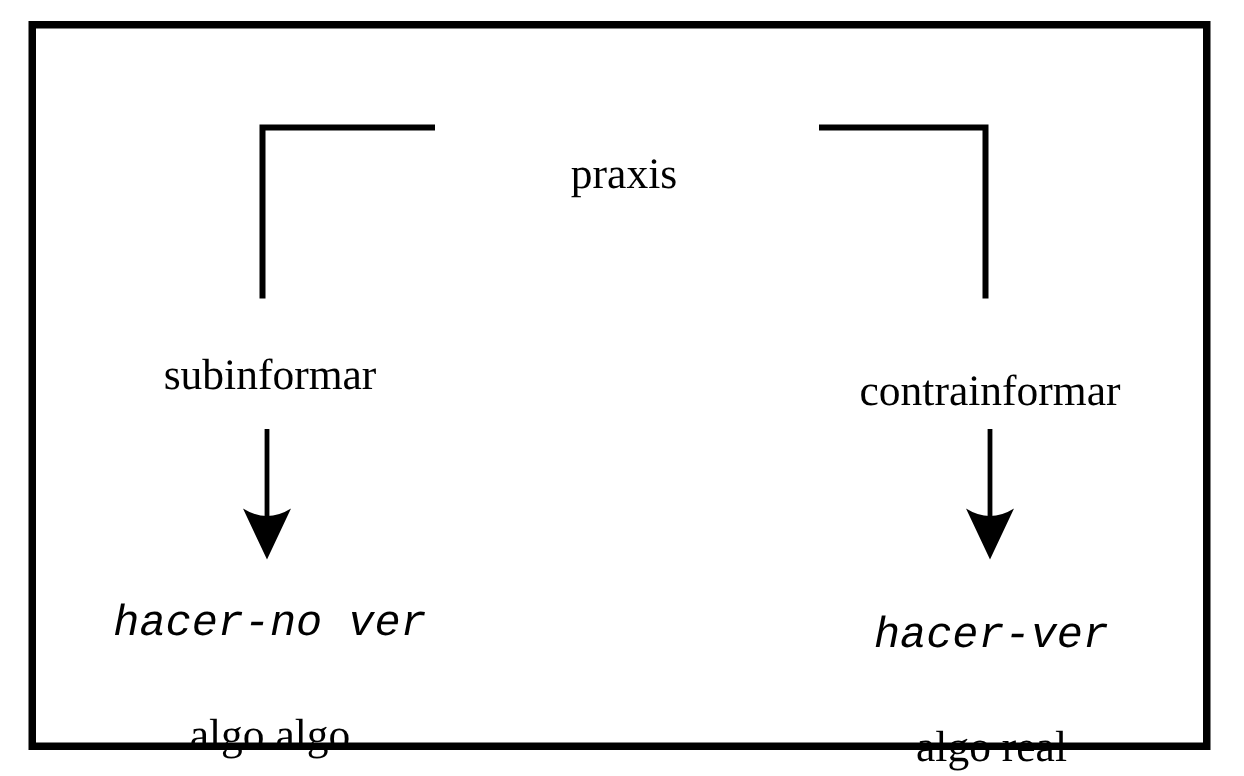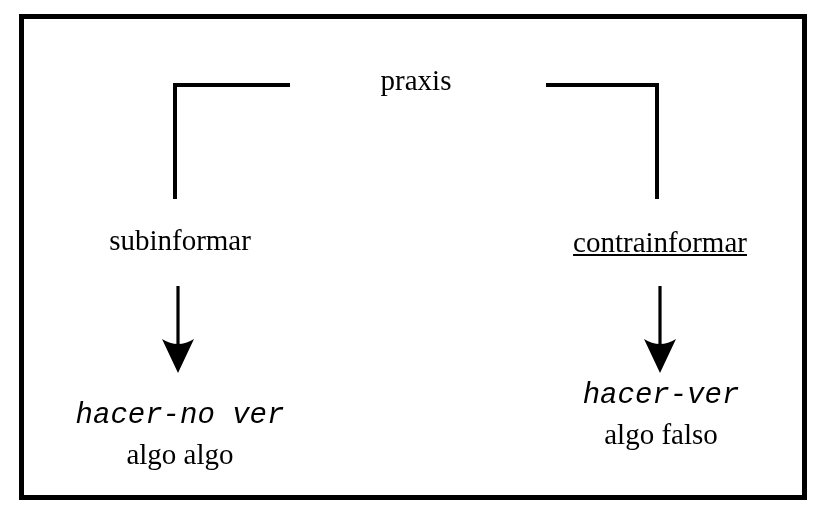--- a/index.html
+++ b/index.html
@@ -40,46 +40,46 @@
     white-space: nowrap;
     font-size: 29px;
     line-height: 36px;
   }
   .root-label {
     left: 416px;
     top: 62px;
   }
   .branch-label-left {
     left: 180px;
-    top: 222px;
+    top: 232px;
   }
   .branch-label-right {
     left: 660px;
-    top: 224px;
-    text-decoration: underline;
+    top: 243px;
   }
   .outcome {
     line-height: 39px;
   }
   .outcome-left {
     left: 180px;
     top: 396px;
   }
   .outcome-right {
     left: 661px;
-    top: 376px;
+    top: 404px;
   }
   .italic-line {
     font-style: italic;
     display: block;
     font-family: Liberation Mono, monospace;
   }
   .upright-line {
     font-style: normal;
     display: block;
+    margin-top: 36px;
   }
 </style>
 </head>
 <body>
 
 <div class="frame"></div>
 
 <svg class="lines-layer" width="829" height="517" viewBox="0 0 829 517" xmlns="http://www.w3.org/2000/svg">
 
   <path d="M 290 85 H 175 V 199" fill="none" stroke="#000000" stroke-width="4"></path>
@@ -105,14 +105,14 @@
 
 <div class="label branch-label-right">contrainformar</div>
 
 <div class="label outcome outcome-left">
   <span class="italic-line">hacer-no ver</span>
   <span class="upright-line">algo algo</span>
 </div>
 
 <div class="label outcome outcome-right">
   <span class="italic-line">hacer-ver</span>
-  <span class="upright-line">algo falso</span>
+  <span class="upright-line">algo real</span>
 </div>
 
 </body></html>

